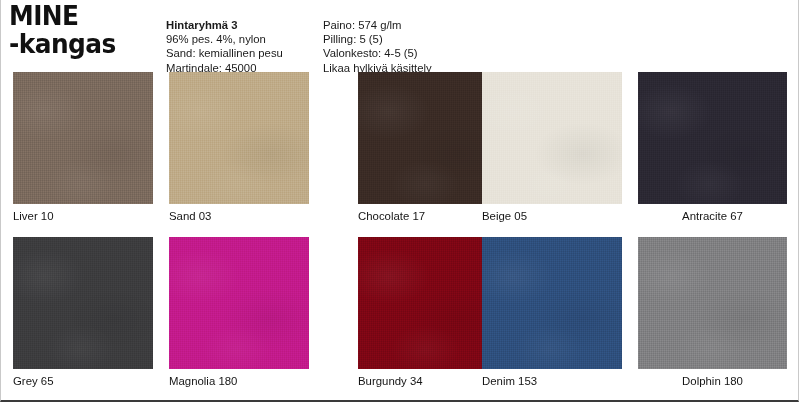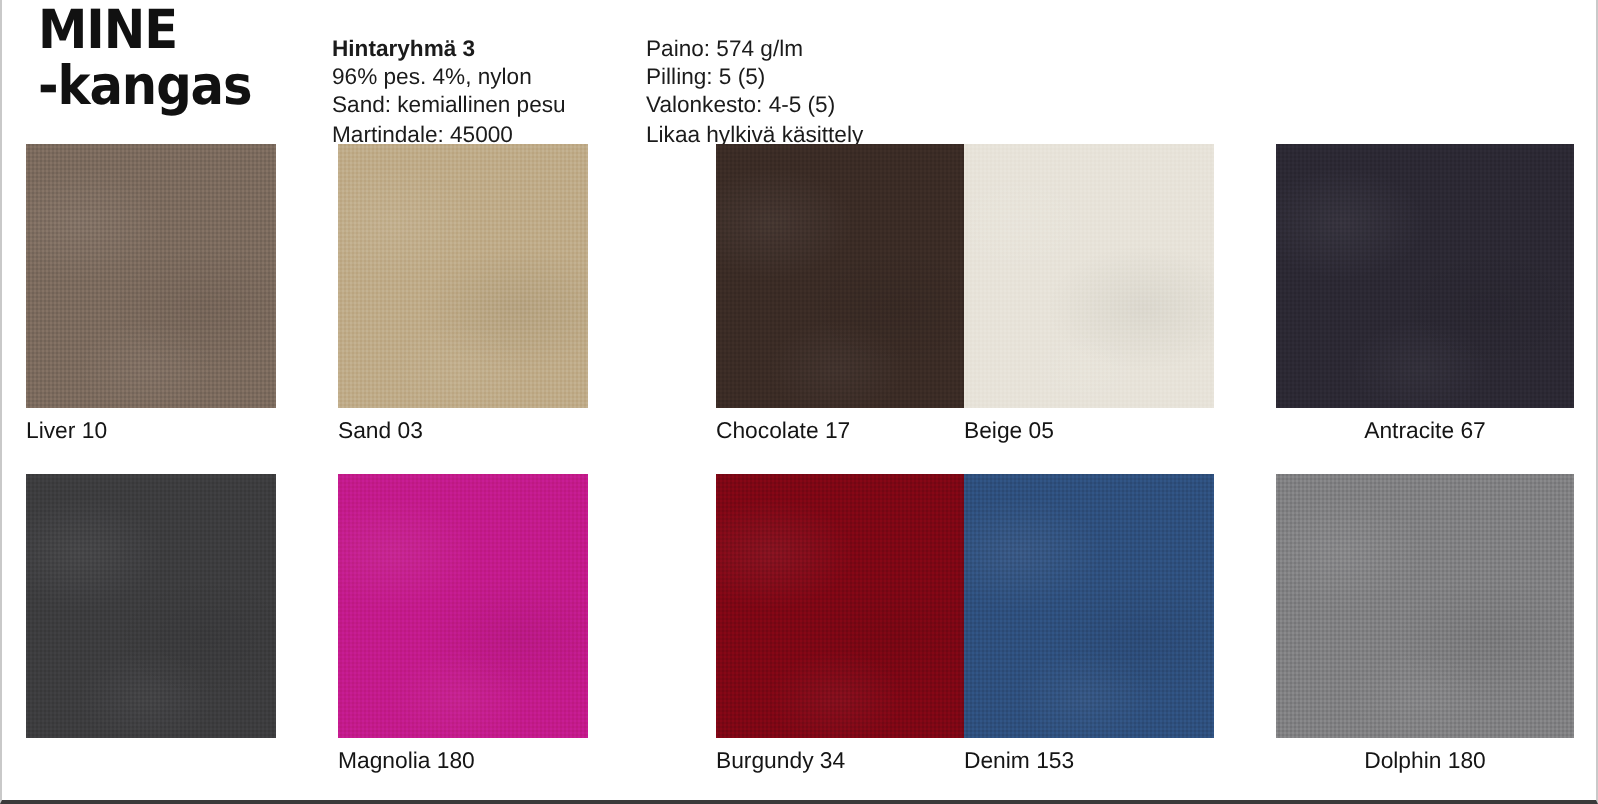--- a/index.html
+++ b/index.html
@@ -25,21 +25,21 @@
 
   
   .header {
     position: absolute;
     left: 0; top: 0;
     width: 799px;
     height: 68px;
   }
   .brand {
     position: absolute;
-    left: 18px;
+    left: 8px;
     top: 2px;
     width: 150px;
     color: #111111;
     font-family: "DejaVu Sans", sans-serif;
     font-weight: bold;
     font-size: 27px;
     line-height: 28px;
     letter-spacing: -0.6px;
   }
   .brand .brand-line {
@@ -69,21 +69,21 @@
     width: 799px;
   }
   .row {
     position: relative;
     height: 165px;
     width: 799px;
   }
   .cell {
     position: absolute;
     top: 4px;
-    width: 125px;
+    width: 140px;
   }
   .cell.c0 { left: 12px; }
   .cell.c1 { left: 168px; }
   .cell.c2 { left: 325px; padding-left: 32px; }
   .cell.c3 { left: 481px; }
   .cell.c4 { left: 637px; width: 149px; text-align: center; }
 
   .swatch {
     width: 100%;
     height: 132px;
@@ -182,20 +182,21 @@
         <div class="swatch-label">Antracite 67</div>
       </div>
     </div>
 
     <div class="row">
       <div class="cell c0">
         <div class="swatch" style="background-color: rgb(60, 60, 62);">
             <div class="mottle"></div>
             <div class="weave"></div>
           </div>
+        <div class="swatch-label">Grey 65</div>
       </div>
       <div class="cell c1">
         <div class="swatch" style="background-color: rgb(195, 26, 139);">
             <div class="mottle"></div>
             <div class="weave"></div>
           </div>
         <div class="swatch-label">Magnolia 180</div>
       </div>
       <div class="cell c2">
         <div class="swatch" style="background-color: rgb(125, 6, 20);">

